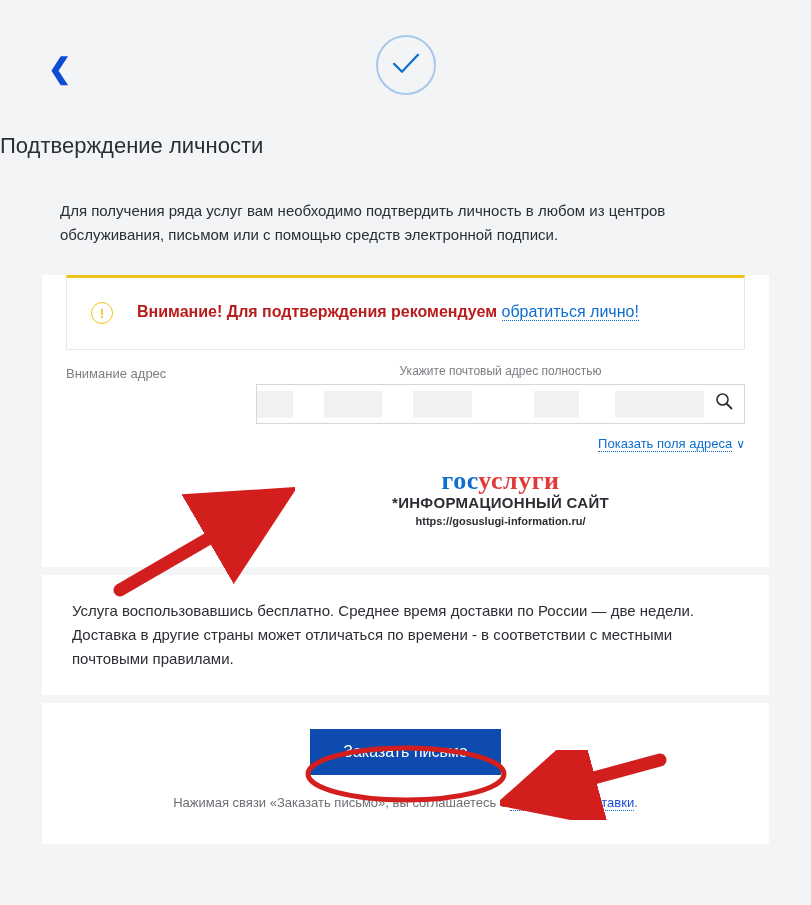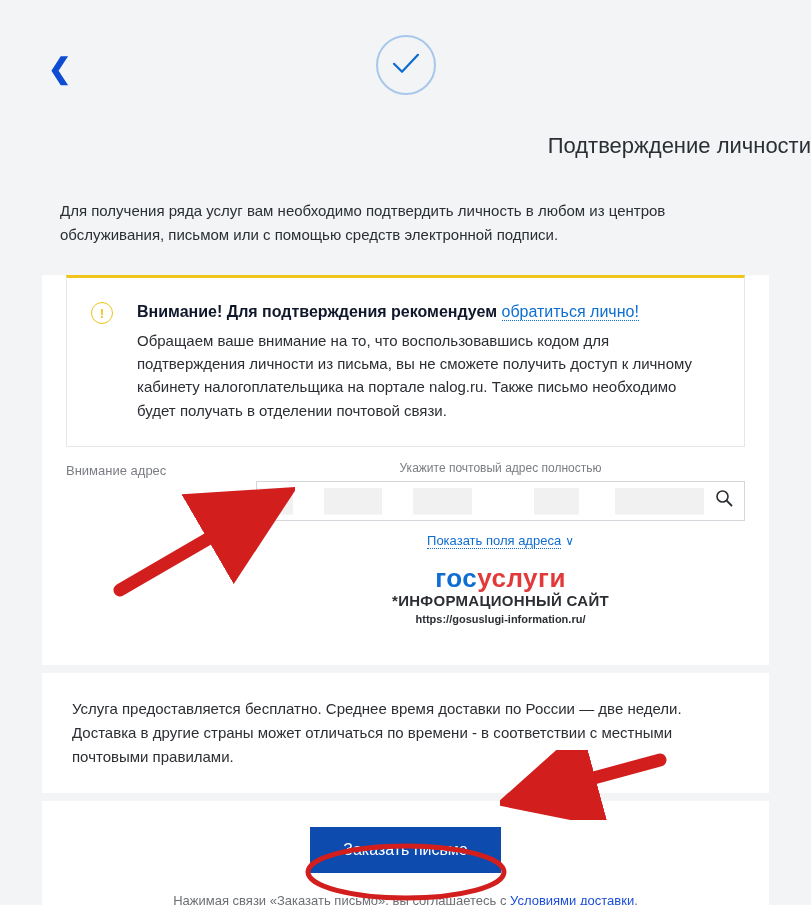--- a/index.html
+++ b/index.html
@@ -24,21 +24,21 @@
   .check-circle {
     width: 60px;
     height: 60px;
     border: 2px solid #a9c7ea;
     border-radius: 50%;
     margin: 35px auto 0;
     position: relative;
   }
   .check-circle svg { position: absolute; top: 50%; left: 50%; transform: translate(-50%,-55%); }
   .page-title {
-    text-align: right;
+    text-align: left;
     font-size: 22px;
     color: #2b2e33;
     margin-top: 38px;
     font-weight: 400;
   }
   .intro {
     text-align: left;
     color: #2b2e33;
     font-size: 15px;
     line-height: 1.6;
@@ -65,21 +65,21 @@
     width: 22px;
     height: 22px;
     border: 1.5px solid #f0c419;
     border-radius: 50%;
     color: #f0c419;
     font-size: 13px;
     font-weight: 700;
     text-align: center;
     line-height: 21px;
   }
-  .notice .bold { font-weight: 700; color: #0f172a; }
+  .notice .bold { font-weight: 700; color: #b91c1c; }
   .notice .link-blue {
     color: #0d6dd1;
     font-weight: 400;
     border-bottom: 1px dotted #0d6dd1;
     cursor: pointer;
   }
   .notice .body { color: #2b2e33; font-size: 15px; margin-top: 4px; }
   .field-row {
     display: flex;
     margin: 0 24px;
@@ -113,32 +113,32 @@
     background-position: 0 50%;
   }
   .input-wrap .search-ico {
     width: 40px;
     text-align: center;
     color: #2b2e33;
     font-size: 18px;
     cursor: pointer;
   }
   .show-fields {
-    text-align: center;
+    text-align: right;
     margin-top: 10px;
   }
   .show-fields a {
     color: #0d6dd1;
     font-size: 13px;
     border-bottom: 1px dotted #0d6dd1;
     cursor: pointer;
   }
   .show-fields .chev { color: #0d6dd1; font-size: 12px; margin-left: 4px; }
   .logo-block { text-align: center; margin-top: 14px; }
-  .logo-main { font-size: 26px; font-weight: 700; letter-spacing: 0.5px; }
+  .logo-main { font-size: 26px; font-weight: 700; letter-spacing: 0.5px; font-family: Liberation Serif, serif; }
   .logo-main .blue { color: #0d6dd1; }
   .logo-main .red { color: #e23a3a; }
   .logo-sub { font-size: 15px; color: #2b2e33; letter-spacing: 0.3px; margin-top: -2px; font-weight: bold; }
   .logo-url { font-size: 11px; font-weight: 700; color: #2b2e33; margin-top: 4px; }
   .note-block {
     background: #fff;
     margin: 8px 42px 0;
     padding: 24px 30px;
     color: #2b2e33;
     font-size: 15px;
@@ -197,21 +197,20 @@
 
 <h1 class="page-title">Подтверждение личности</h1>
 
 <p class="intro">Для получения ряда услуг вам необходимо подтвердить личность в любом из центров обслуживания, письмом или с помощью средств электронной подписи.</p>
 
 <div class="card">
   <div class="notice">
     <div class="notice-icon">!</div>
     <div>
       <span class="bold">Внимание! Для подтверждения рекомендуем </span><span class="link-blue">обратиться лично!</span>
-      <div class="body">Обращаем ваше внимание на то, что воспользовавшись кодом для подтверждения личности из письма, вы не сможете получить доступ к личному кабинету налогоплательщика на портале nalog.ru. Также письмо необходимо будет получать в отделении почтовой связи.</div>
     </div>
   </div>
 
   <div class="field-row">
     <div class="field-label">Внимание адрес</div>
     <div class="field-right">
       <div class="field-hint">Укажите почтовый адрес полностью</div>
       <div class="input-wrap">
         <input type="text" value="" style="">
         <span class="search-ico">
@@ -226,21 +225,21 @@
       </div>
       <div class="logo-block">
         <div class="logo-main"><span class="blue">гос</span><span class="red">услуги</span></div>
         <div class="logo-sub">*ИНФОРМАЦИОННЫЙ САЙТ</div>
         <div class="logo-url">https://gosuslugi-information.ru/</div>
       </div>
     </div>
   </div>
 </div>
 
-<div class="note-block">Услуга предоставляется бесплатно. Среднее время доставки по России — две недели. Доставка в другие страны может отличаться по времени - в соответствии с местными почтовыми правилами.</div>
+<div class="note-block">Услуга воспользовавшись бесплатно. Среднее время доставки по России — две недели. Доставка в другие страны может отличаться по времени - в соответствии с местными почтовыми правилами.</div>
 
 <div class="cta-block">
   <svg class="cta-ring" viewBox="0 0 210 62">
     <ellipse cx="105" cy="31" rx="98" ry="26" stroke="#d31e1e" stroke-width="5" fill="none"></ellipse>
   </svg>
   <button class="cta-btn">Заказать письмо</button>
   <div class="disclaimer">
     <span>Нажимая связи «Заказать письмо», вы соглашаетесь с </span><a>Условиями доставки</a><span>.</span>
   </div>
 </div>

